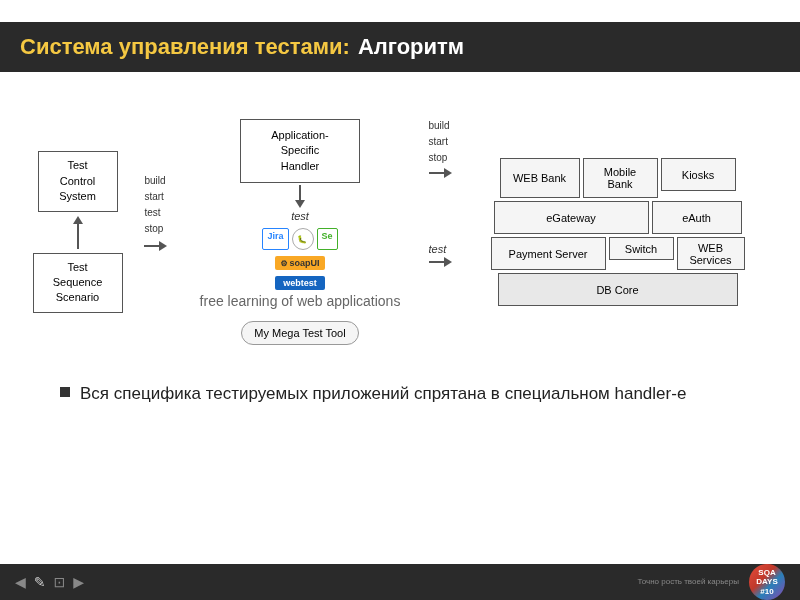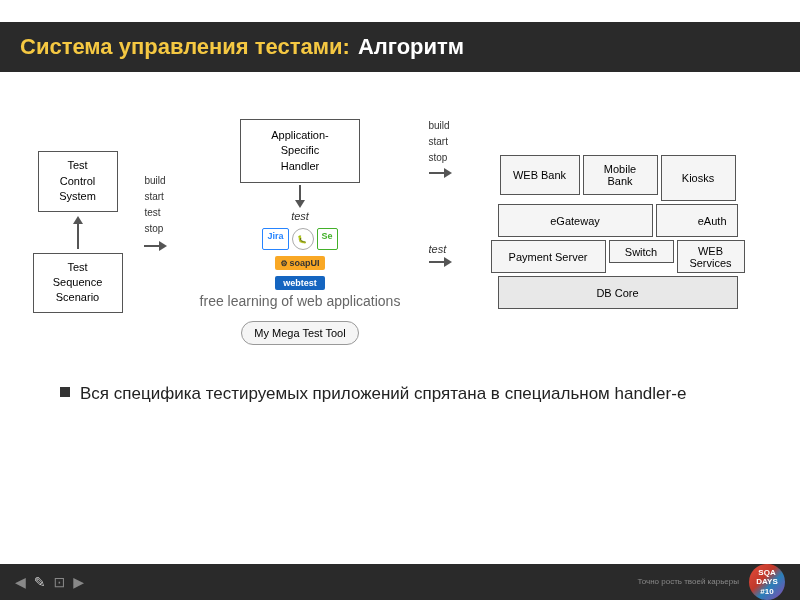--- a/index.html
+++ b/index.html
@@ -360,30 +360,30 @@
 
       <div class="right-column">
 
         <div class="pyramid-row pyr-row1">
           <div class="pyr-box" style="width:80px; height:40px;">
             <span>WEB Bank</span>
           </div>
           <div class="pyr-box" style="width:74px; height:40px;text-align:center;">
             <span>Mobile Bank</span>
           </div>
-          <div class="pyr-box" style="width:65px; height:46px;">
+          <div class="pyr-box" style="width:65px; height:33px;">
             <span>Kiosks</span>
           </div>
         </div>
 
         <div class="pyramid-row pyr-row2">
           <div class="pyr-box pyr-egateway" style="width:155px; height:33px;">
             <span>eGateway</span>
           </div>
-          <div class="pyr-box pyr-eauth" style="width:82px; height:33px;justify-content:flex-end;">
+          <div class="pyr-box pyr-eauth" style="width:90px; height:33px;">
             <span>eAuth</span>
           </div>
         </div>
 
         <div class="pyramid-row pyr-row3">
           <div class="pyr-box pyr-payment" style="width:115px; height:33px;">
             <span>Payment Server</span>
           </div>
           <div class="pyr-box pyr-switch" style="width:65px; height:23px;">
             <span>Switch</span>

